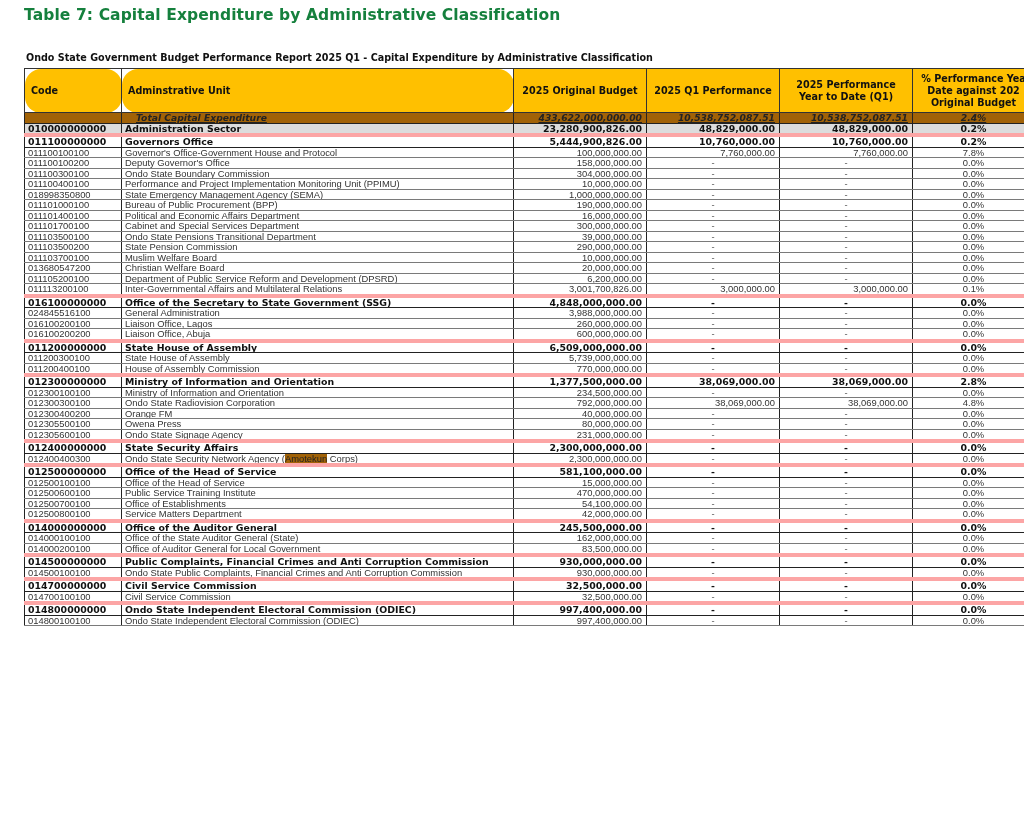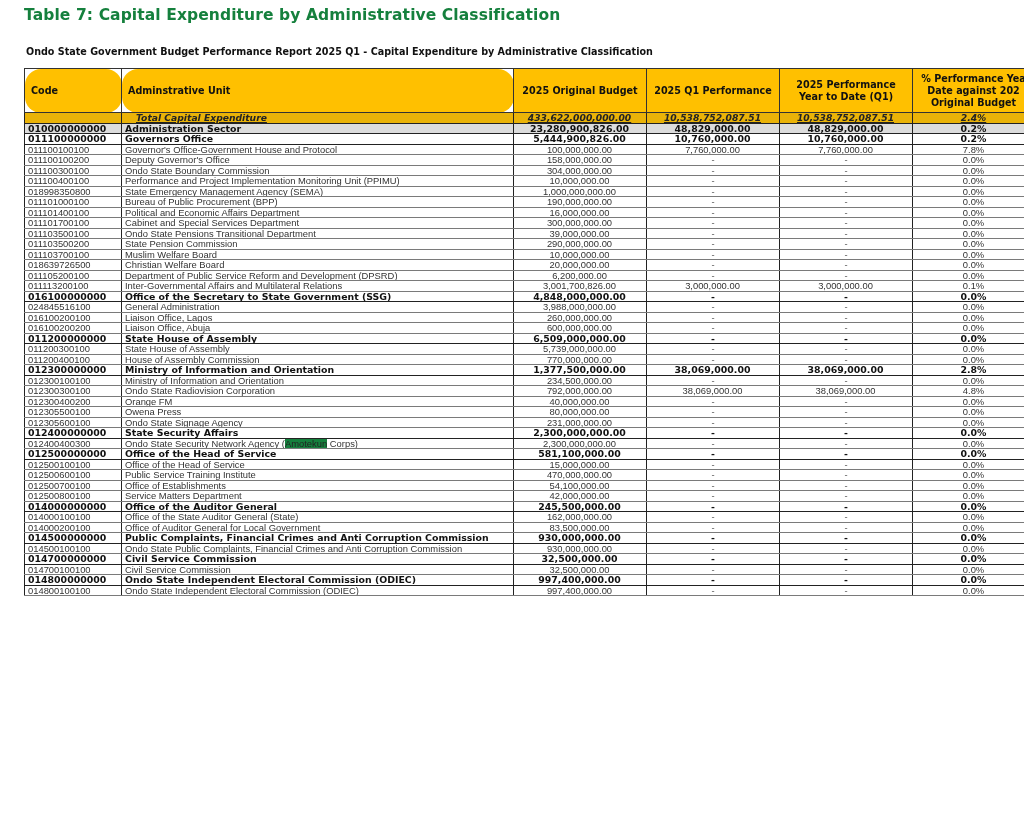--- a/index.html
+++ b/index.html
@@ -1,36 +1,36 @@
 <!DOCTYPE html>
 <html><head>
 <meta charset="utf-8">
 <style>
   html, body { margin:0; padding:0; background:#ffffff; }
   body { width:1024px; height:825px; overflow:hidden; position:relative; font-family:"DejaVu Sans", sans-serif; color:#111; }
   .doc-title { position:absolute; left:24px; top:6px; font-size:15.5px; font-weight:bold; color:#15803d; letter-spacing:0.1px; white-space:nowrap; }
-  .report-title { position:absolute; left:26px; top:46px; font-size:9.6px; font-weight:bold; color:#111; white-space:nowrap; }
+  .report-title { position:absolute; left:26px; top:52px; font-size:9.6px; font-weight:bold; color:#111; white-space:nowrap; }
   .table-wrap { position:absolute; left:24px; top:68px; width:1010px; }
   table { border-collapse:collapse; table-layout:fixed; width:1010px; }
   col.c-code { width:97px; } col.c-unit { width:392px; } col.c-budget { width:133px; }
   col.c-q1 { width:133px; } col.c-ytd { width:133px; } col.c-pct { width:122px; }
   th { background:#ffc000; font-size:9.6px; font-weight:bold; color:#111; height:43px; border:1px solid #333; padding:0 6px; line-height:12px; }
   th.left { text-align:left;border-radius:16px; }
   th.center { text-align:center; }
   td { font-family:"Liberation Sans", sans-serif; font-size:9.4px; height:9.5px; line-height:9.5px; padding:0 3px; border-left:1px solid #222; border-right:1px solid #222; border-bottom:1px solid #7a7a7a; white-space:nowrap; overflow:hidden; color:#333; }
-  td.num { text-align:center; padding-right:4px; }
+  td.num { text-align:right; padding-right:4px; }
   td.dash { text-align:center; color:#555; }
   td.pct { text-align:center; }
-  tr.total td { background:#eab308; font-style:italic; font-weight:bold; text-decoration:underline; color:#222; font-family:"DejaVu Sans", sans-serif; font-size:9.2px; border-bottom:1px solid #222; }
+  tr.total td { background:#a16207; font-style:italic; font-weight:bold; text-decoration:underline; color:#222; font-family:"DejaVu Sans", sans-serif; font-size:9.2px; border-bottom:1px solid #222; }
   tr.total td.unit { padding-left:14px; }
   tr.sector td { background:#dcdcdc; font-weight:bold; color:#111; font-family:"DejaVu Sans", sans-serif; font-size:9.4px; border-bottom:1px solid #222; }
-  tr.group td { font-weight:bold; color:#111; font-family:"DejaVu Sans", sans-serif; font-size:9.4px; border-top:1px solid #fca5a5; border-bottom:1px solid #222; }
+  tr.group td { font-weight:bold; color:#111; font-family:"DejaVu Sans", sans-serif; font-size:9.4px; border-top:4px solid #fca5a5; border-bottom:1px solid #222; }
   tr.item td { font-weight:normal; }
   td.code { color:#333; }
-  .hl { background:#15803d; color:#222; }
+  .hl { background:#a16207; color:#222; }
 </style>
 </head>
 <body>
 
 <div class="doc-title">Table 7: Capital Expenditure by Administrative Classification</div>
 <div class="report-title">Ondo State Government Budget Performance Report 2025 Q1 - Capital Expenditure by Administrative Classification</div>
 
 <div class="table-wrap">
   <table>
     <colgroup>
@@ -165,21 +165,21 @@
         </tr>
         <tr class="item">
           <td class="code">011103700100</td>
           <td class="unit">Muslim Welfare Board</td>
           <td class="num">10,000,000.00</td>
           <td class="dash">-</td>
           <td class="dash">-</td>
           <td class="pct">0.0%</td>
         </tr>
         <tr class="item">
-          <td class="code">018639726500</td>
+          <td class="code">013680547200</td>
           <td class="unit">Christian Welfare Board</td>
           <td class="num">20,000,000.00</td>
           <td class="dash">-</td>
           <td class="dash">-</td>
           <td class="pct">0.0%</td>
         </tr>
         <tr class="item">
           <td class="code">011105200100</td>
           <td class="unit">Department of Public Service Reform and Development (DPSRD)</td>
           <td class="num">6,200,000.00</td>

